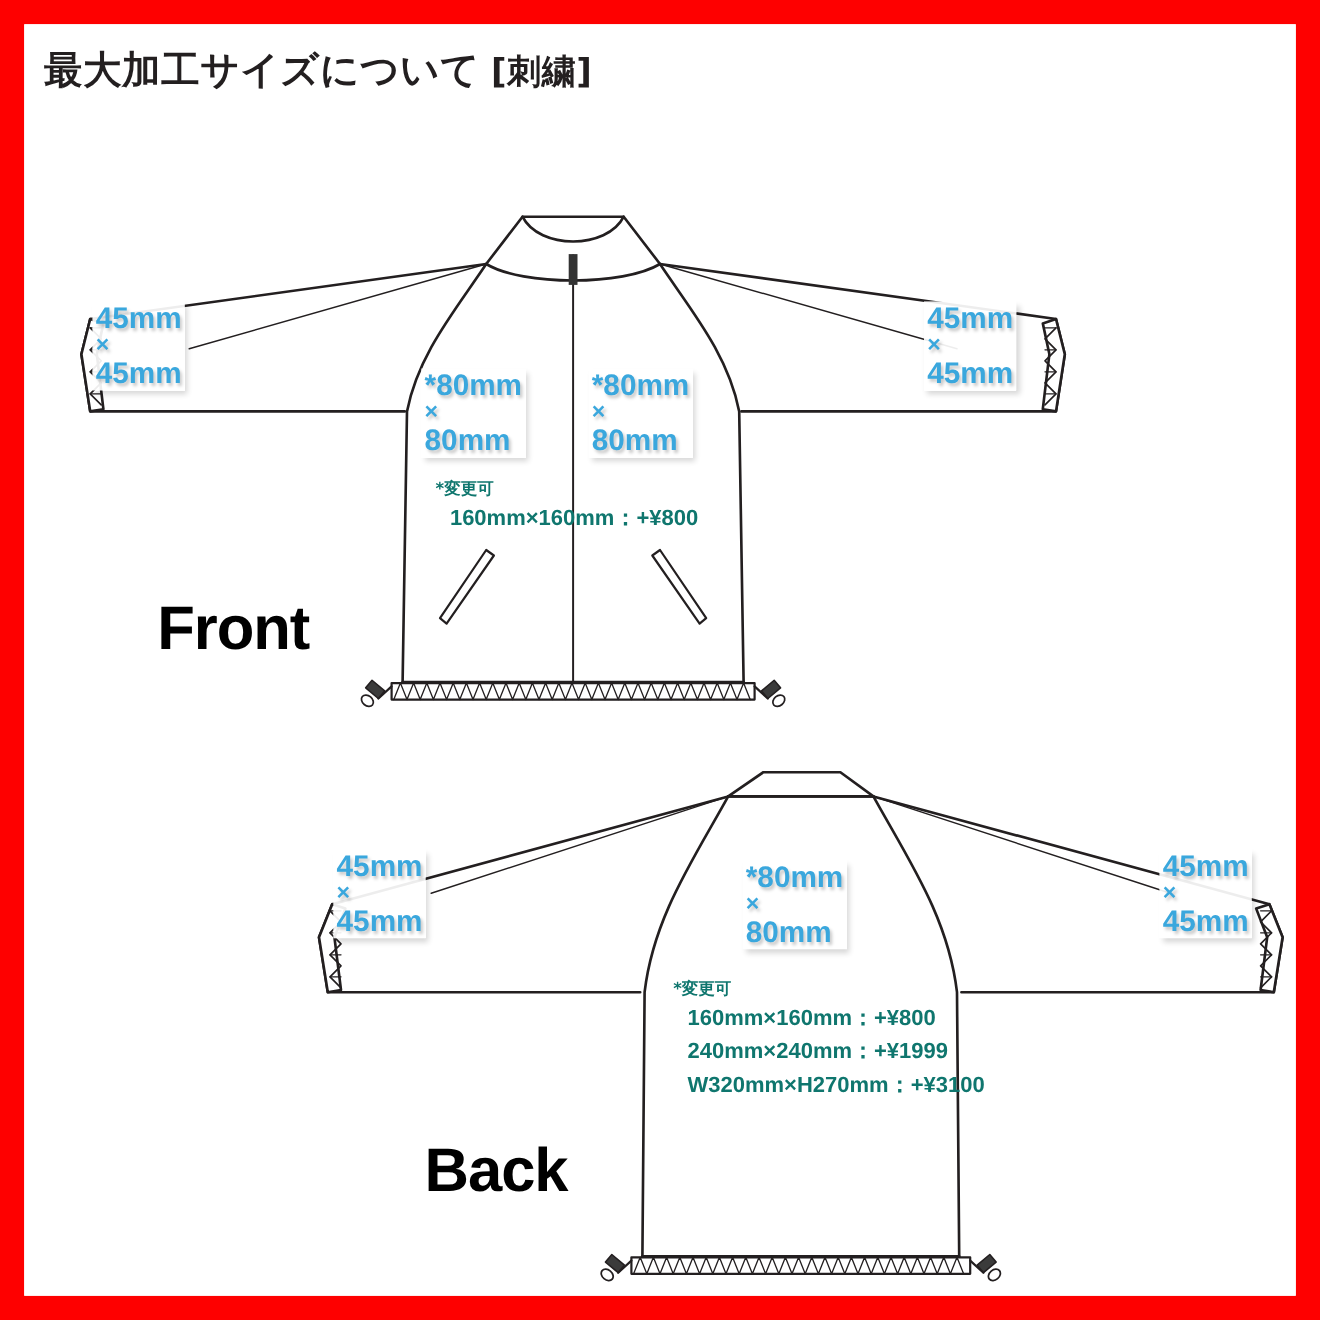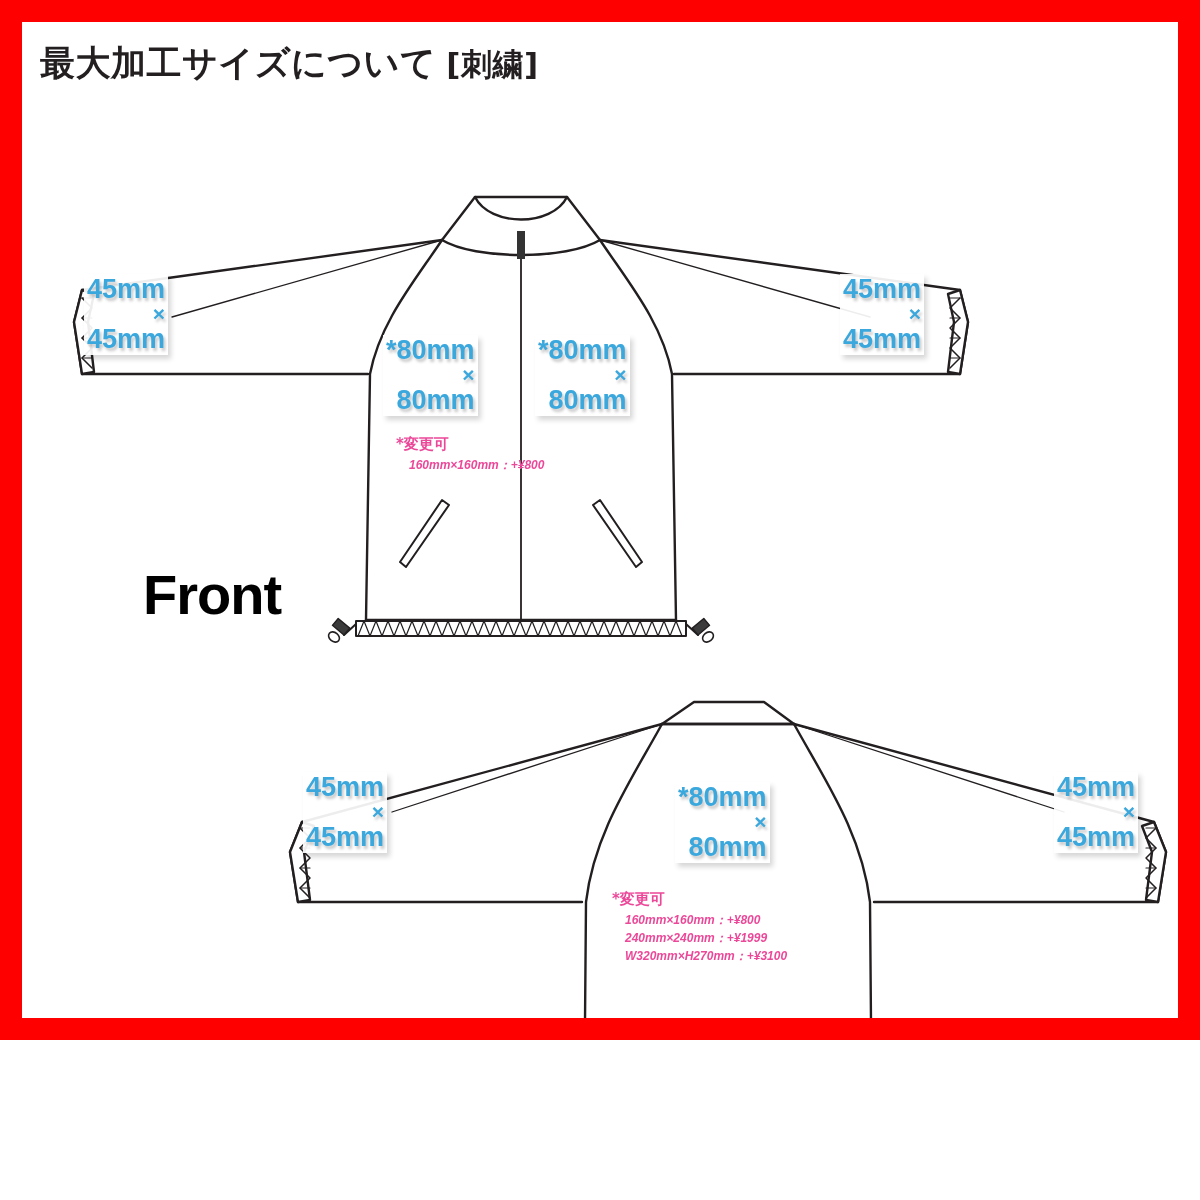--- a/index.html
+++ b/index.html
@@ -3,21 +3,21 @@
 <meta charset="utf-8">
 <style>
   html, body {
     margin: 0;
     padding: 0;
     background: #ffffff;
   }
   #page {
     position: relative;
     width: 1200px;
-    height: 1040px;
+    height: 1200px;
     background: #ffffff;
     box-sizing: border-box;
     border: 22px solid #fe0000;
     overflow: hidden;
     font-family: "Liberation Sans", sans-serif;
   }
   #inner {
     position: relative;
     width: 1156px;
     height: 1156px;
@@ -47,53 +47,52 @@
     position: absolute;
     left: 0;
     top: 0;
   }
 
   
   .spec {
     position: absolute;
     color: #3aa7dd;
     font-weight: bold;
-    text-align: right;
+    text-align: left;
     line-height: 1.05;
     background: rgba(255,255,255,0.92);
     text-shadow: 2px 3px 3px rgba(0,0,0,0.22);
     box-shadow: 3px 4px 5px rgba(0,0,0,0.16);
     padding: 1px 3px;
     white-space: nowrap;
     font-family: "Liberation Sans", sans-serif;
   }
   .spec .mline { display: block; }
   .spec.sz45 { font-size: 27px; }
   .spec.sz80 { font-size: 27px; }
   .spec .xrow { font-size: 21px; font-weight: bold; }
 
   
   .note {
     position: absolute;
-    color: #ec4899;
+    color: #0f766e;
     font-weight: bold;
     line-height: 1.52;
     white-space: nowrap;
     font-family: "Liberation Sans", sans-serif;
   }
   .note .hdr {
     font-size: 15px;
     display: block;
     font-family: "DejaVu Sans", "Liberation Sans", sans-serif;
   }
   .note .row {
-    font-size: 12px;
+    font-size: 20px;
     display: block;
     padding-left: 13px;
-    font-style: italic;
   }
 
   
   .viewcap {
     position: absolute;
     font-size: 56px;
     font-weight: bold;
     color: #000000;
     letter-spacing: -1px;
     font-family: "Liberation Sans", sans-serif;
@@ -257,21 +256,21 @@
     <span class="mline">*80mm</span>
     <span class="mline xrow">×</span>
     <span class="mline">80mm</span>
   </div>
 
   <div class="note" style="left:374px; top:411px;">
     <span class="hdr">*変更可</span>
     <span class="row">160mm×160mm：+¥800</span>
   </div>
 
-  <div class="viewcap" style="left:121px; top:540px;">Front</div>
+  <div class="viewcap" style="left:121px; top:516px;">Front</div>
 
   <div class="spec sz45" style="left:281px; top:750px;">
     <span class="mline">45mm</span>
     <span class="mline xrow">×</span>
     <span class="mline">45mm</span>
   </div>
 
   <div class="spec sz45" style="left:1032px; top:750px;">
     <span class="mline">45mm</span>
     <span class="mline xrow">×</span>

